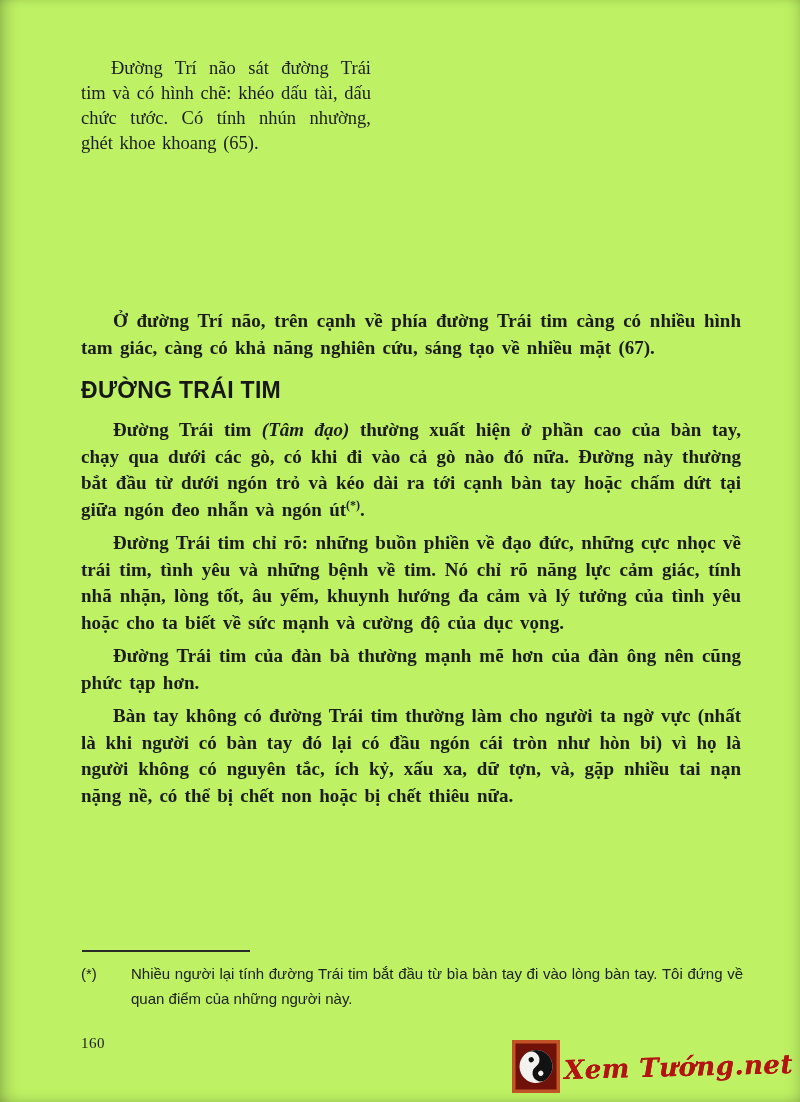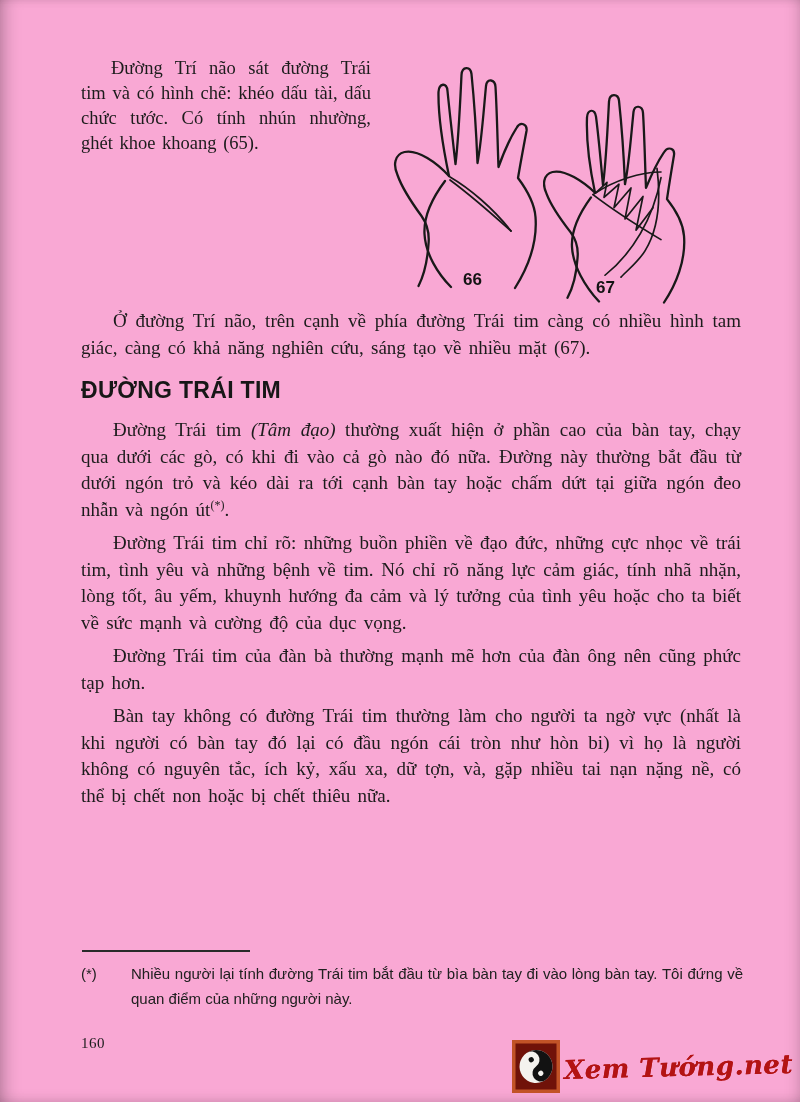--- a/index.html
+++ b/index.html
@@ -1,20 +1,20 @@
 <!DOCTYPE html>
 <html lang="vi"><head>
 <meta charset="utf-8">
 <style>
   html,body { margin:0; padding:0; background:#e8e8e6; }
   .page {
     position:relative;
     width:800px; height:1102px;
     margin:0 auto;
-    background:#f9a8d4;
+    background:#bef264;
     color:#1c1c1c;
     font-family:"Liberation Serif", serif;
     overflow:hidden;
     box-shadow: inset 14px 0 20px -14px rgba(0,0,0,0.38),
                 inset -12px 0 16px -12px rgba(0,0,0,0.22),
                 inset 0 -10px 14px -10px rgba(0,0,0,0.15),
                 inset 0 8px 12px -10px rgba(0,0,0,0.12);
   }
   .content {
     position:absolute; left:81px; top:50px; width:660px;
@@ -33,21 +33,21 @@
   .fig-label {
     position:absolute;
     font-family:"Liberation Sans", sans-serif;
     font-weight:bold; font-size:17px; color:#141414;
   }
   .label66 { left:72px; top:220px; }
   .label67 { left:205px; top:228px; }
   
   .body-p {
     font-size:19px; line-height:26.5px; text-align:justify;
-    margin:0 0 7px 0; text-indent:32px; word-spacing:2.5px;
+    margin:0 0 7px 0; text-indent:32px; word-spacing:2.5px;font-weight:bold;
   }
   .section-heading {
     font-family:"Liberation Sans", sans-serif;
     font-size:23px; font-weight:bold; letter-spacing:0.3px;
     margin:16px 0 13px 0; color:#171717;
   }
   .italic { font-style:italic; }
   sup.fn-ref { font-size:12px; line-height:0; }
   
   .footnote {
@@ -85,58 +85,20 @@
 <body>
 
 <div class="page">
   <div class="content">
 
     <div class="top-row">
       <div class="col-left">
         <p class="intro-p">Đường Trí não sát đường Trái tim và có hình chẽ: khéo dấu tài, dấu chức tước. Có tính nhún nhường, ghét khoe khoang (65).</p>
       </div>
 
-      <div class="figure">
-
-        <svg class="hand-svg hand66" width="170" height="240" viewBox="0 0 170 240" aria-hidden="true">
-          <path class="stroke" d="M58,126 C53,102 47,70 47.5,42 C48,33 56,32 56.5,41 C59,66 62,92 64.5,114
-                   C67.5,90 69,56 70.5,25 C71,16 79.5,16 80.5,24 C83.5,54 85.5,88 86.5,113
-                   C90.5,92 92.5,62 95,36 C96,28 104,29 104.5,37 C106,62 106.5,92 107.5,117
-                   C112.5,103 118.5,89 125.5,78 C129.5,71 136.5,74 135.5,81
-                   C132.5,97 129.5,113 127,128 C136,140 143.5,153 144.5,167
-                   C146.5,193 136,219 124,238"></path>
-          <path class="stroke" d="M58,126 C46,113 27,99 13.5,102 C3.5,104.5 2,115 6.5,125
-                   C11,138 21,153 30.5,166 C36.5,174.5 38.5,184 37.5,194
-                   C36.5,210 33,225 27.5,236"></path>
-          <path class="stroke" d="M54,131 C42,147 32.5,166 33.5,184 C34.5,204 47,224 60,237"></path>
-          <path class="stroke-thin" d="M59,127 C78,138 102,158 120,181"></path>
-          <path class="stroke-thin" d="M59,130 C78,144 101,164 120,181"></path>
-        </svg>
-
-        <svg class="hand-svg hand67" width="180" height="230" viewBox="0 0 180 245" preserveAspectRatio="none" aria-hidden="true">
-          <path class="stroke" d="M52,120 C48,100 43,68 44,40 C44.5,31 52,30 53,39 C56,64 58,90 60,112
-                   C63,88 64.5,54 66,23 C66.5,14 75,14 76,22 C79,52 81,86 82,111
-                   C86,90 88,60 90.5,34 C91.5,26 99.5,27 100,35 C101.5,60 102,90 103,115
-                   C108,102 114,88 121,77 C125,70 132,73 131,80
-                   C128.5,96 126,112 124,127 C133,139 140,152 141,166
-                   C143,192 133,218 121,237"></path>
-          <path class="stroke" d="M52,120 C40,108 22,95 9.5,98 C0.5,100.5 -1,111 3.5,121
-                   C8,134 18,149 27.5,162 C33.5,170.5 35.5,180 34.5,190
-                   C33.5,206 30,221 24.5,232"></path>
-          <path class="stroke" d="M48,125 C37,141 28,160 29,178 C30,198 42,220 56,236"></path>
-          <path class="stroke-thin" d="M50,122 C72,106 98,98 118,98"></path>
-          <path class="stroke-thin" d="M50,122 C72,140 96,156 118,170"></path>
-          <path class="stroke-thin" d="M114,94 C118,128 116,158 102,182 C95,194 85,202 78,210"></path>
-          <path class="stroke-thin" d="M118,104 C110,148 90,184 62,208"></path>
-          <path class="stroke-thin" d="M53,120 L64,109 L61,125 L76,111 L71,136 L88,115 L82,148 L100,124 L93,160 L110,136"></path>
-        </svg>
-
-        <div class="fig-label label66">66</div>
-        <div class="fig-label label67">67</div>
-      </div>
     </div>
 
     <p class="body-p">Ở đường Trí não, trên cạnh về phía đường Trái tim càng có nhiều hình tam giác, càng có khả năng nghiên cứu, sáng tạo về nhiều mặt (67).</p>
 
     <h2 class="section-heading">ĐƯỜNG TRÁI TIM</h2>
 
     <p class="body-p"><span>Đường Trái tim </span><span class="italic">(Tâm đạo)</span><span> thường xuất hiện ở phần cao của bàn tay, chạy qua dưới các gò, có khi đi vào cả gò nào đó nữa. Đường này thường bắt đầu từ dưới ngón trỏ và kéo dài ra tới cạnh bàn tay hoặc chấm dứt tại giữa ngón đeo nhẫn và ngón út</span><sup class="fn-ref">(*)</sup><span>.</span></p>
 
     <p class="body-p">Đường Trái tim chỉ rõ: những buồn phiền về đạo đức, những cực nhọc về trái tim, tình yêu và những bệnh về tim. Nó chỉ rõ năng lực cảm giác, tính nhã nhặn, lòng tốt, âu yếm, khuynh hướng đa cảm và lý tưởng của tình yêu hoặc cho ta biết về sức mạnh và cường độ của dục vọng.</p>
     <p class="body-p">Đường Trái tim của đàn bà thường mạnh mẽ hơn của đàn ông nên cũng phức tạp hơn.</p>

